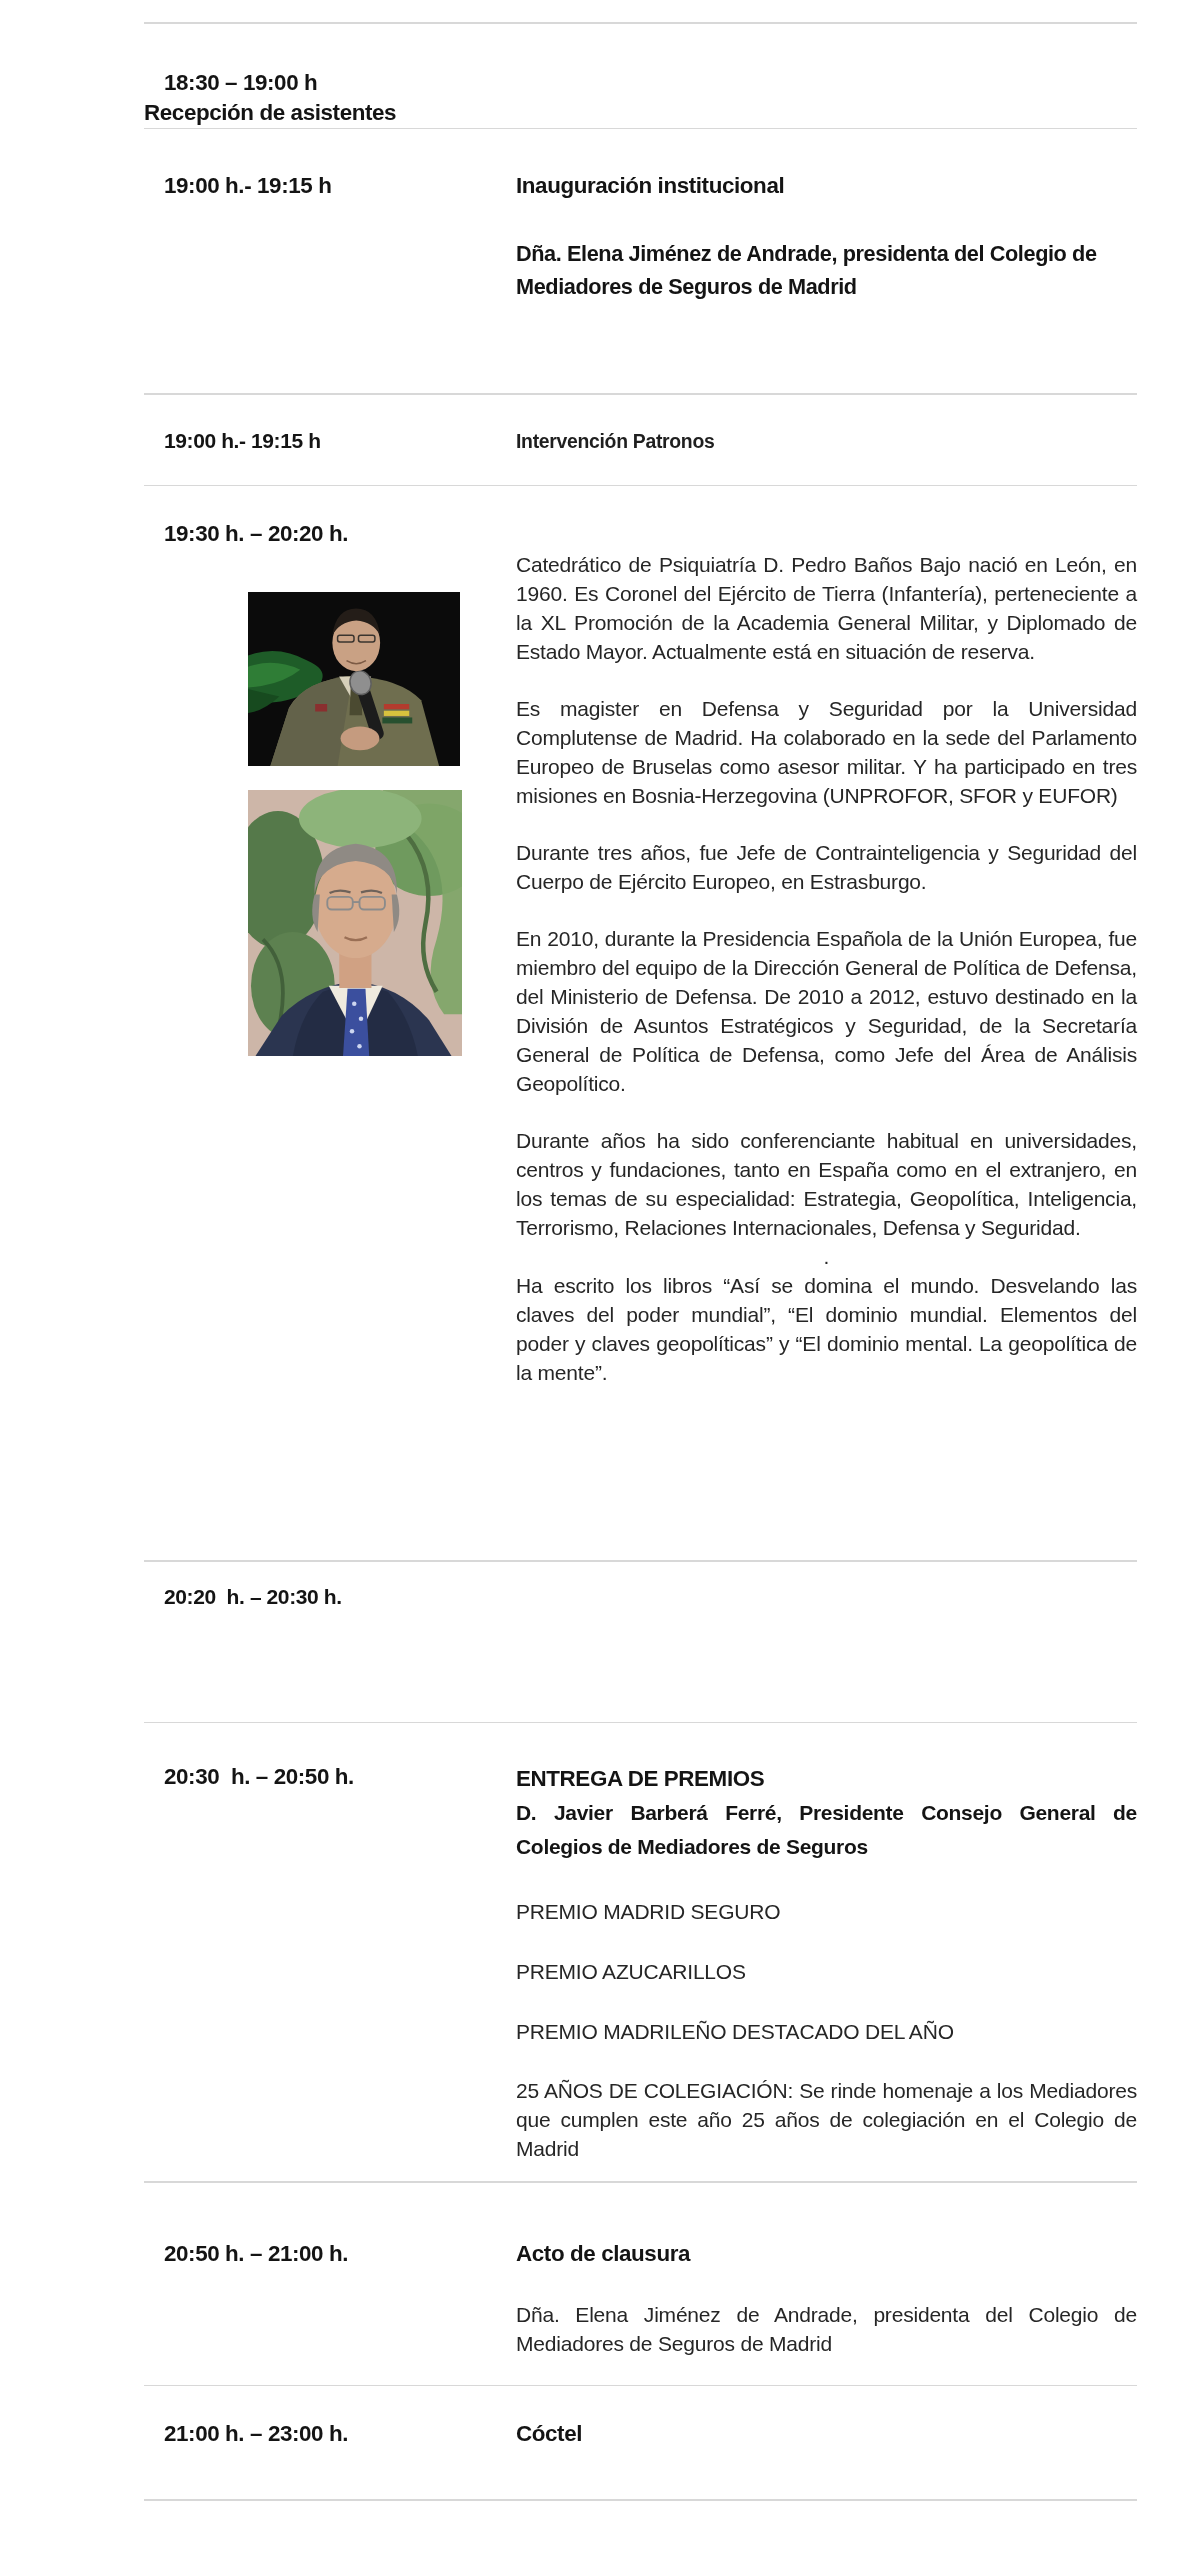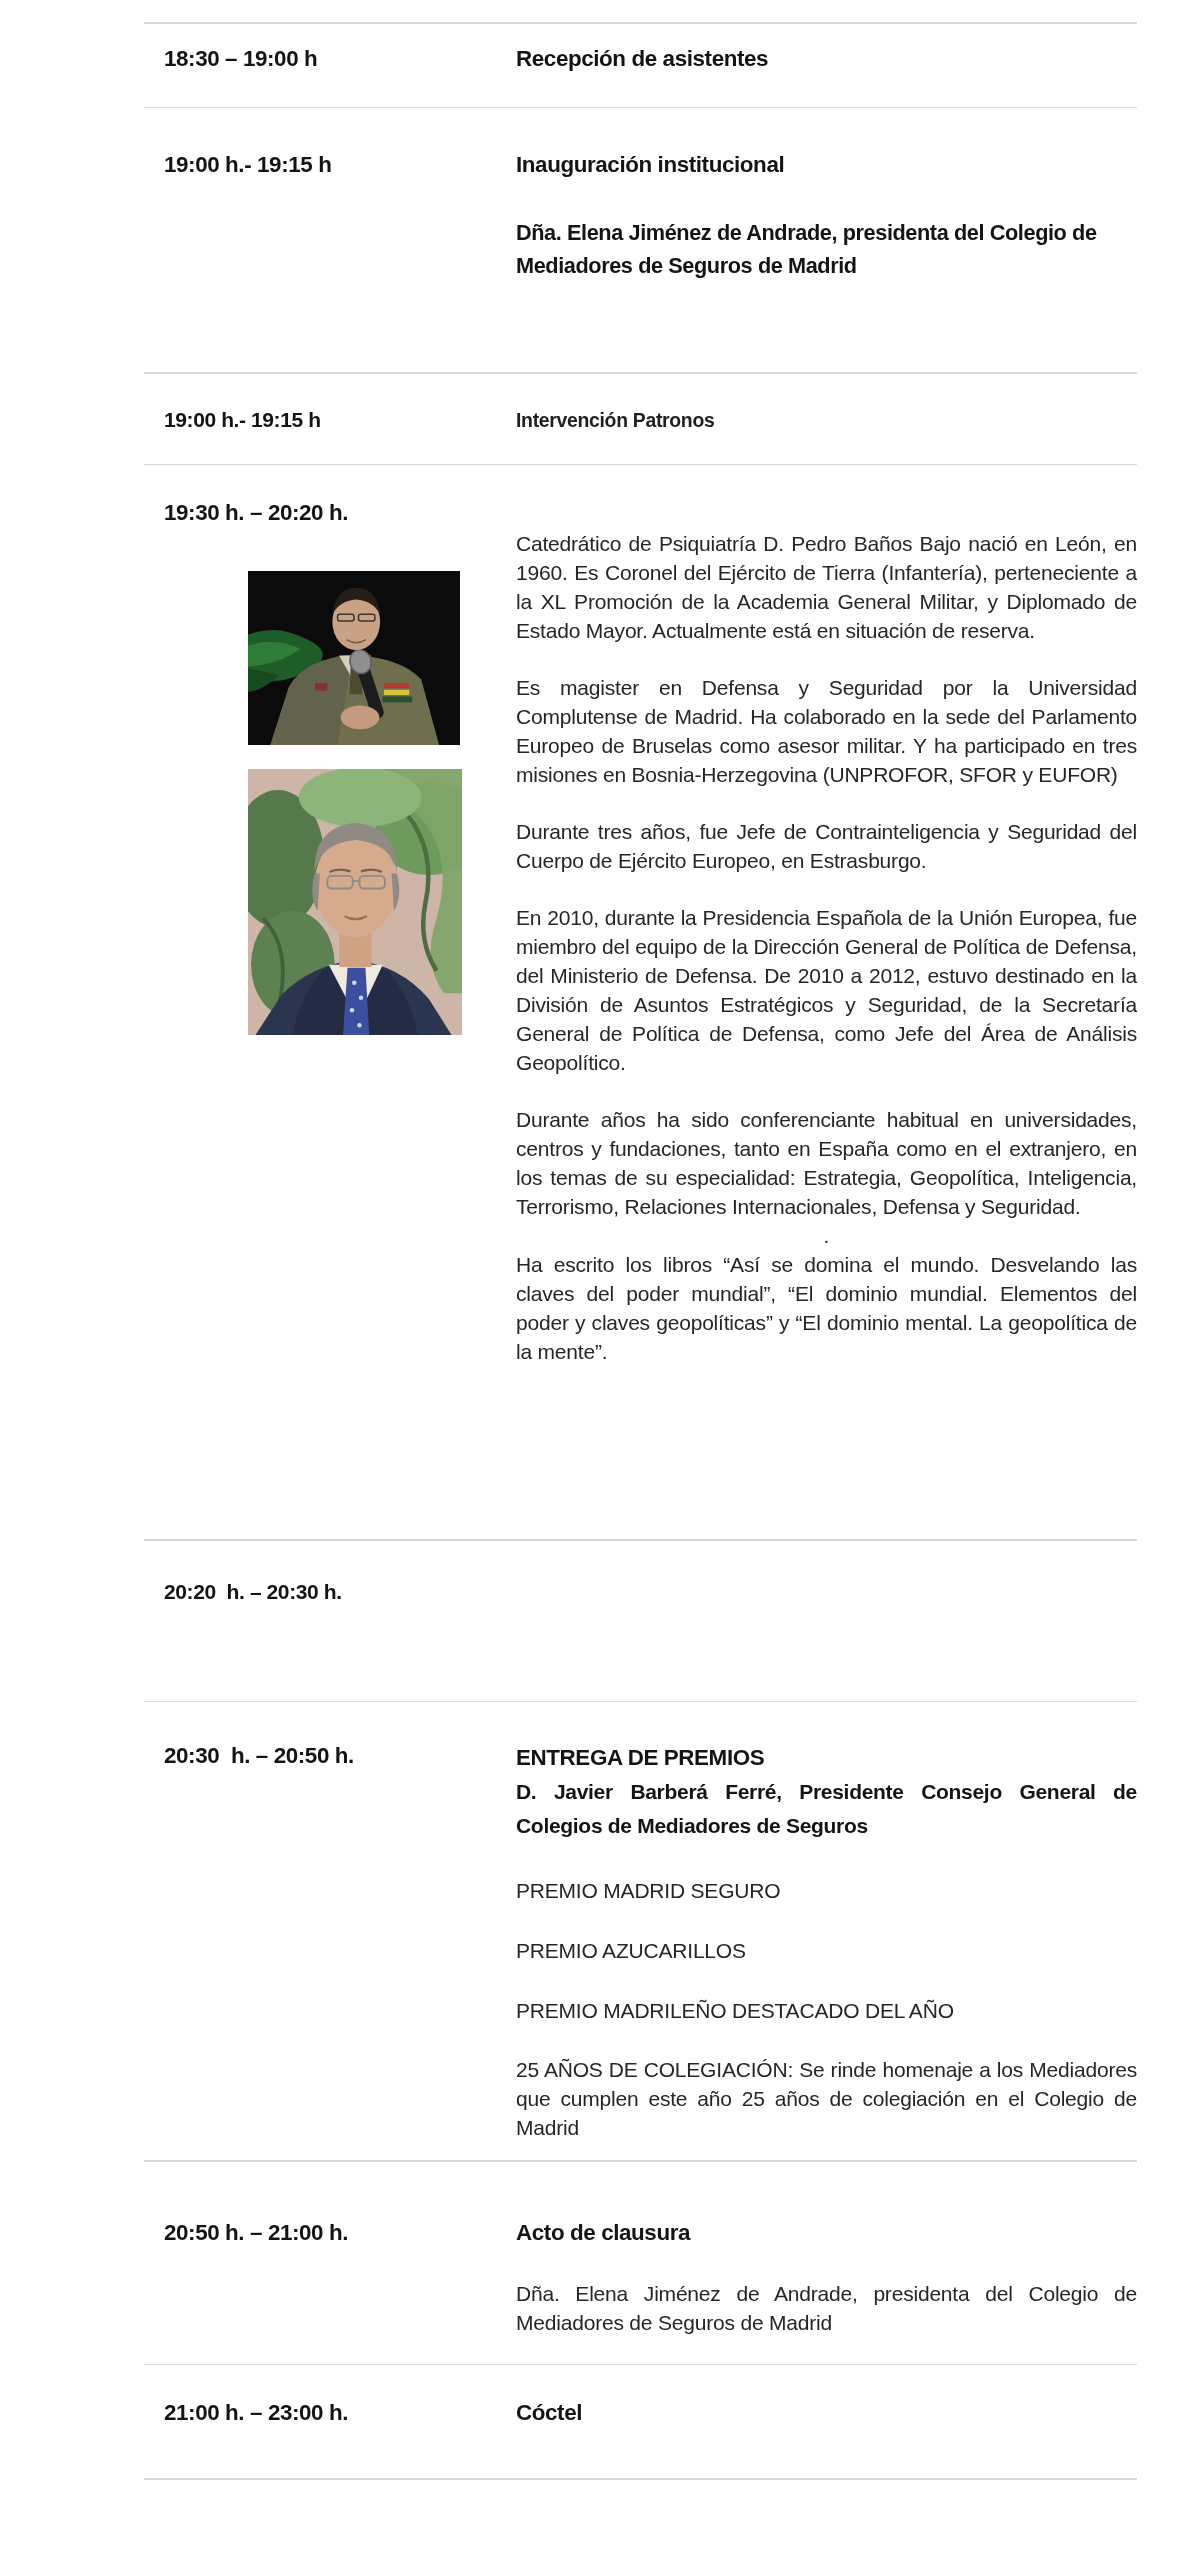--- a/index.html
+++ b/index.html
@@ -32,27 +32,27 @@
     text-align: justify; color: #262626; margin: 0;
   }
   .dot-line { font-size: 21px; line-height: 29px; text-align: center; color: #262626; }
   .presenter {
     font-weight: bold; font-size: 21px; letter-spacing: -0.3px;
     text-align: justify; color: #141414; line-height: 34px; margin: 0;
   }
   .award { font-size: 21px; letter-spacing: -0.2px; color: #262626; line-height: 29px; }
 
   
-  .r1 { min-height: 83px; padding-top: 20px; }
+  .r1 { min-height: 83px; padding-top: 44px; flex-direction: column; }
   .r2 { min-height: 264px; padding-top: 42px; }
   .r2 .sub1 { margin-top: 36px; }
   .r2 .sub2 { margin-top: 36px; }
   .r3 { min-height: 90px; padding-top: 31px; }
   .r4 { min-height: 1074px; padding-top: 33px; }
-  .r5 { min-height: 160px; padding-top: 36px; }
+  .r5 { min-height: 160px; padding-top: 20px; }
   .r6 { min-height: 458px; padding-top: 39px; }
   .r6 .award { margin-top: 31px; }
   .r6 .award-first { margin-top: 33px; }
   .r6 .tribute { margin-top: 30px; }
   .r7 { min-height: 192px; padding-top: 46px; margin-top: 10px; }
   .r7 .detail { margin-top: 31px; }
   .r8 { min-height: 113px; padding-top: 33px; }
 
   .r4 .para { margin-top: 28px; }
   .r4 .para-first { margin-top: 31px; }

